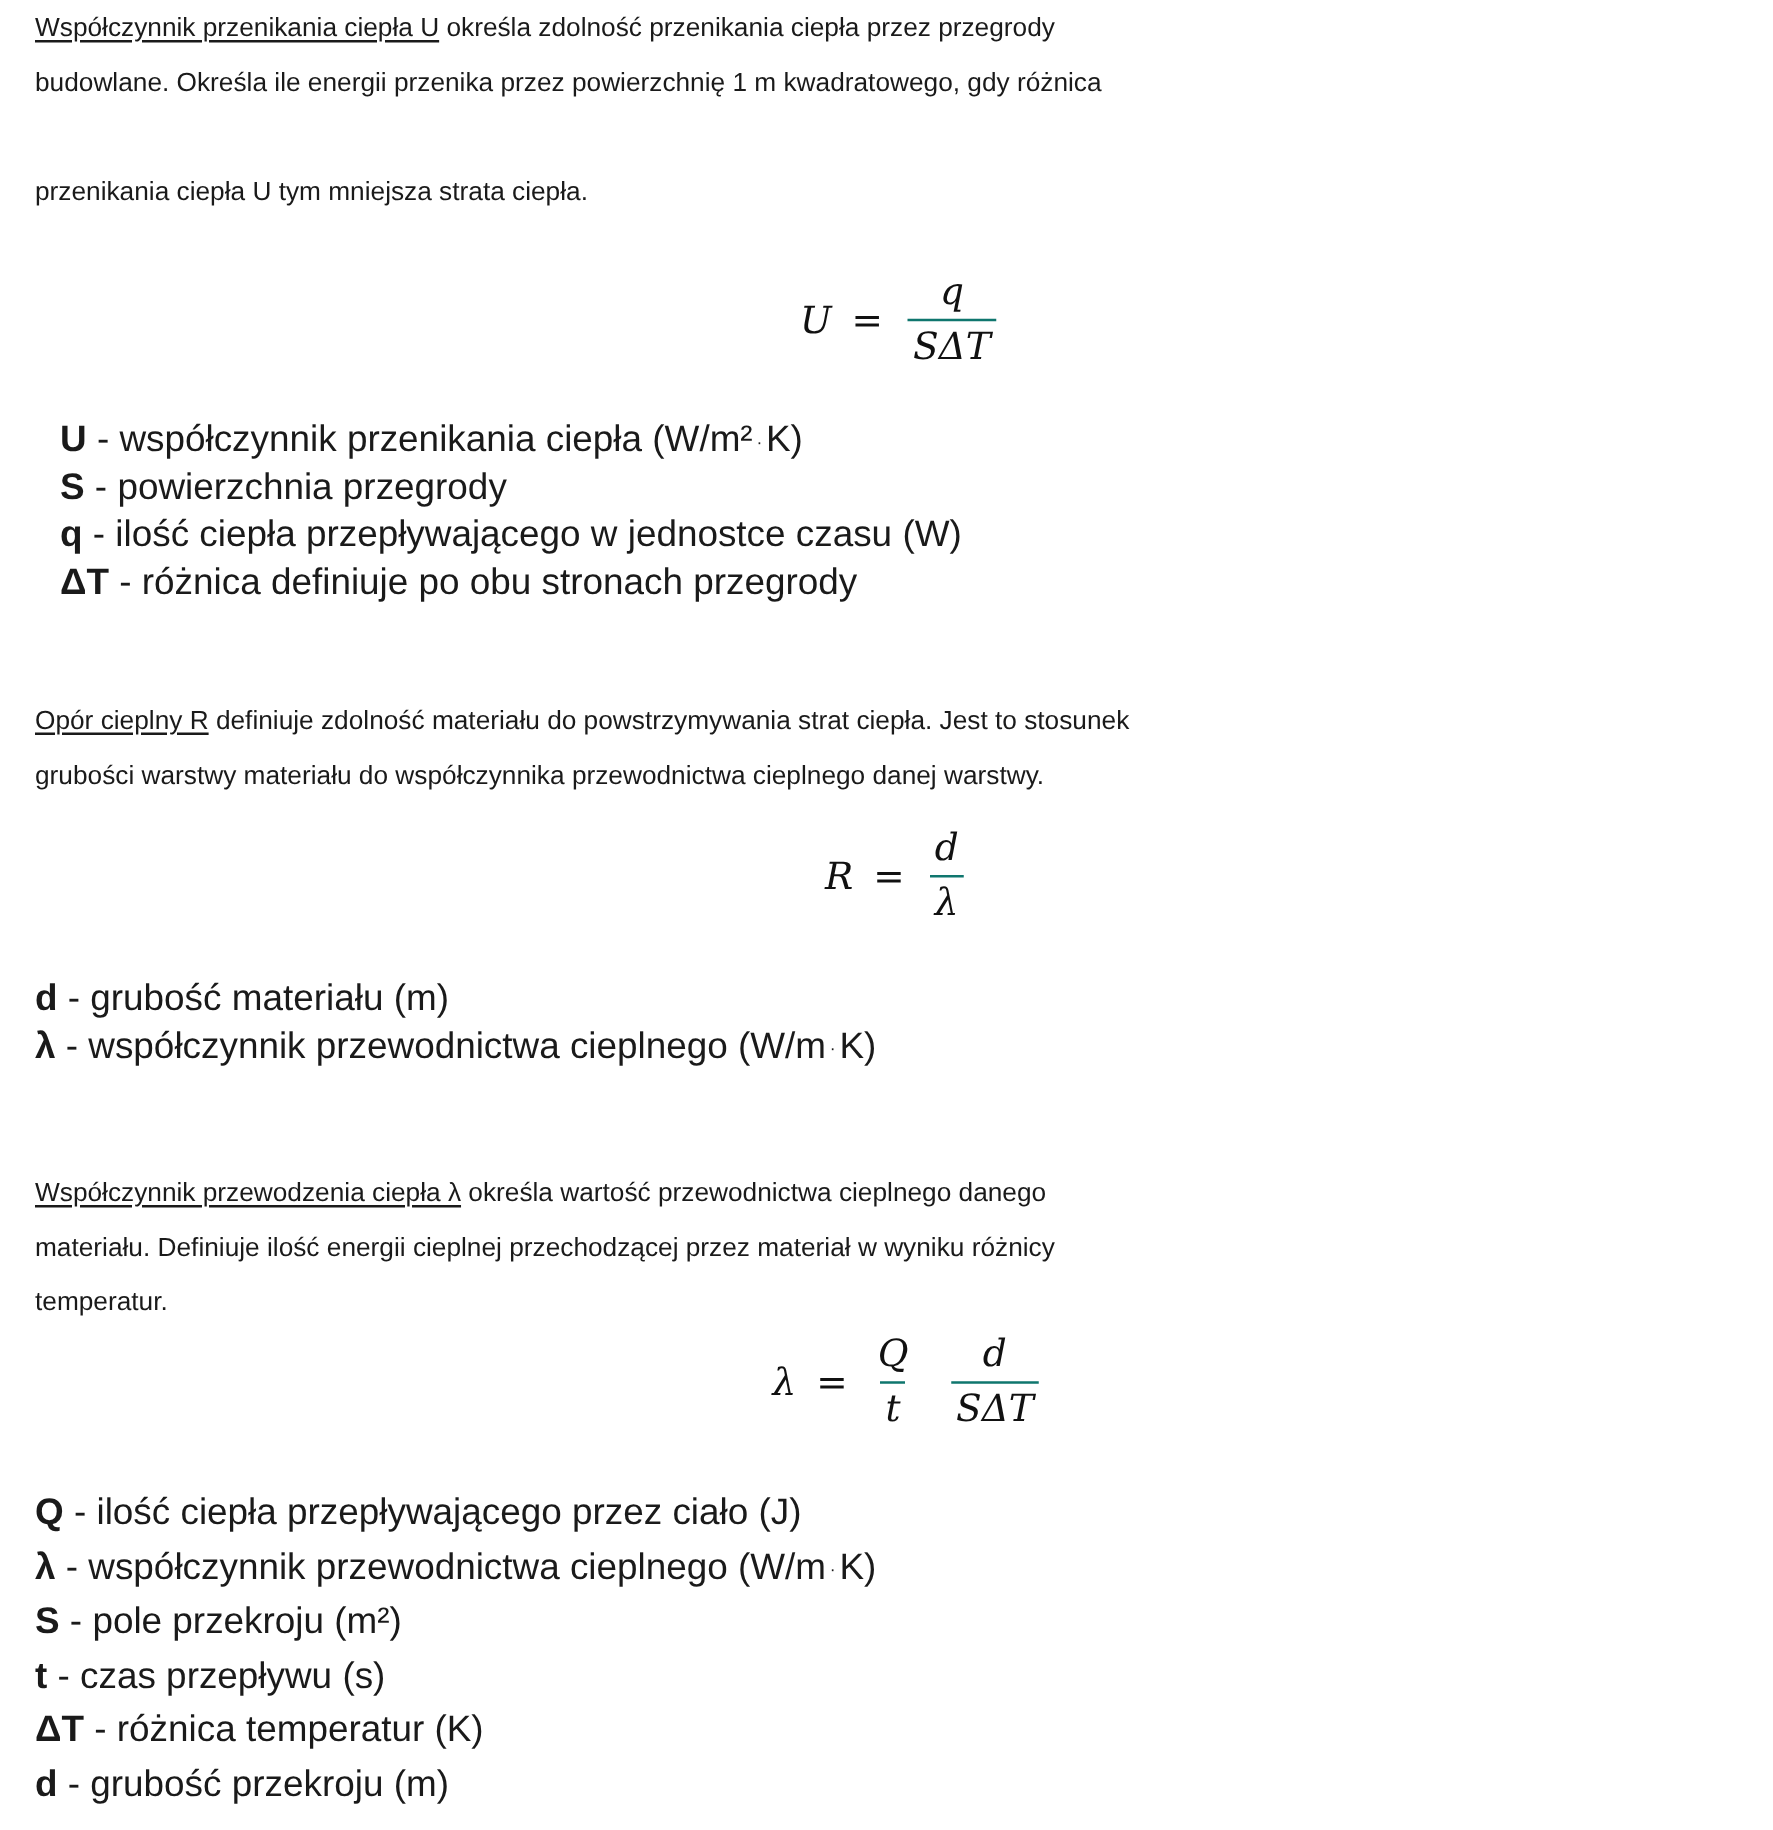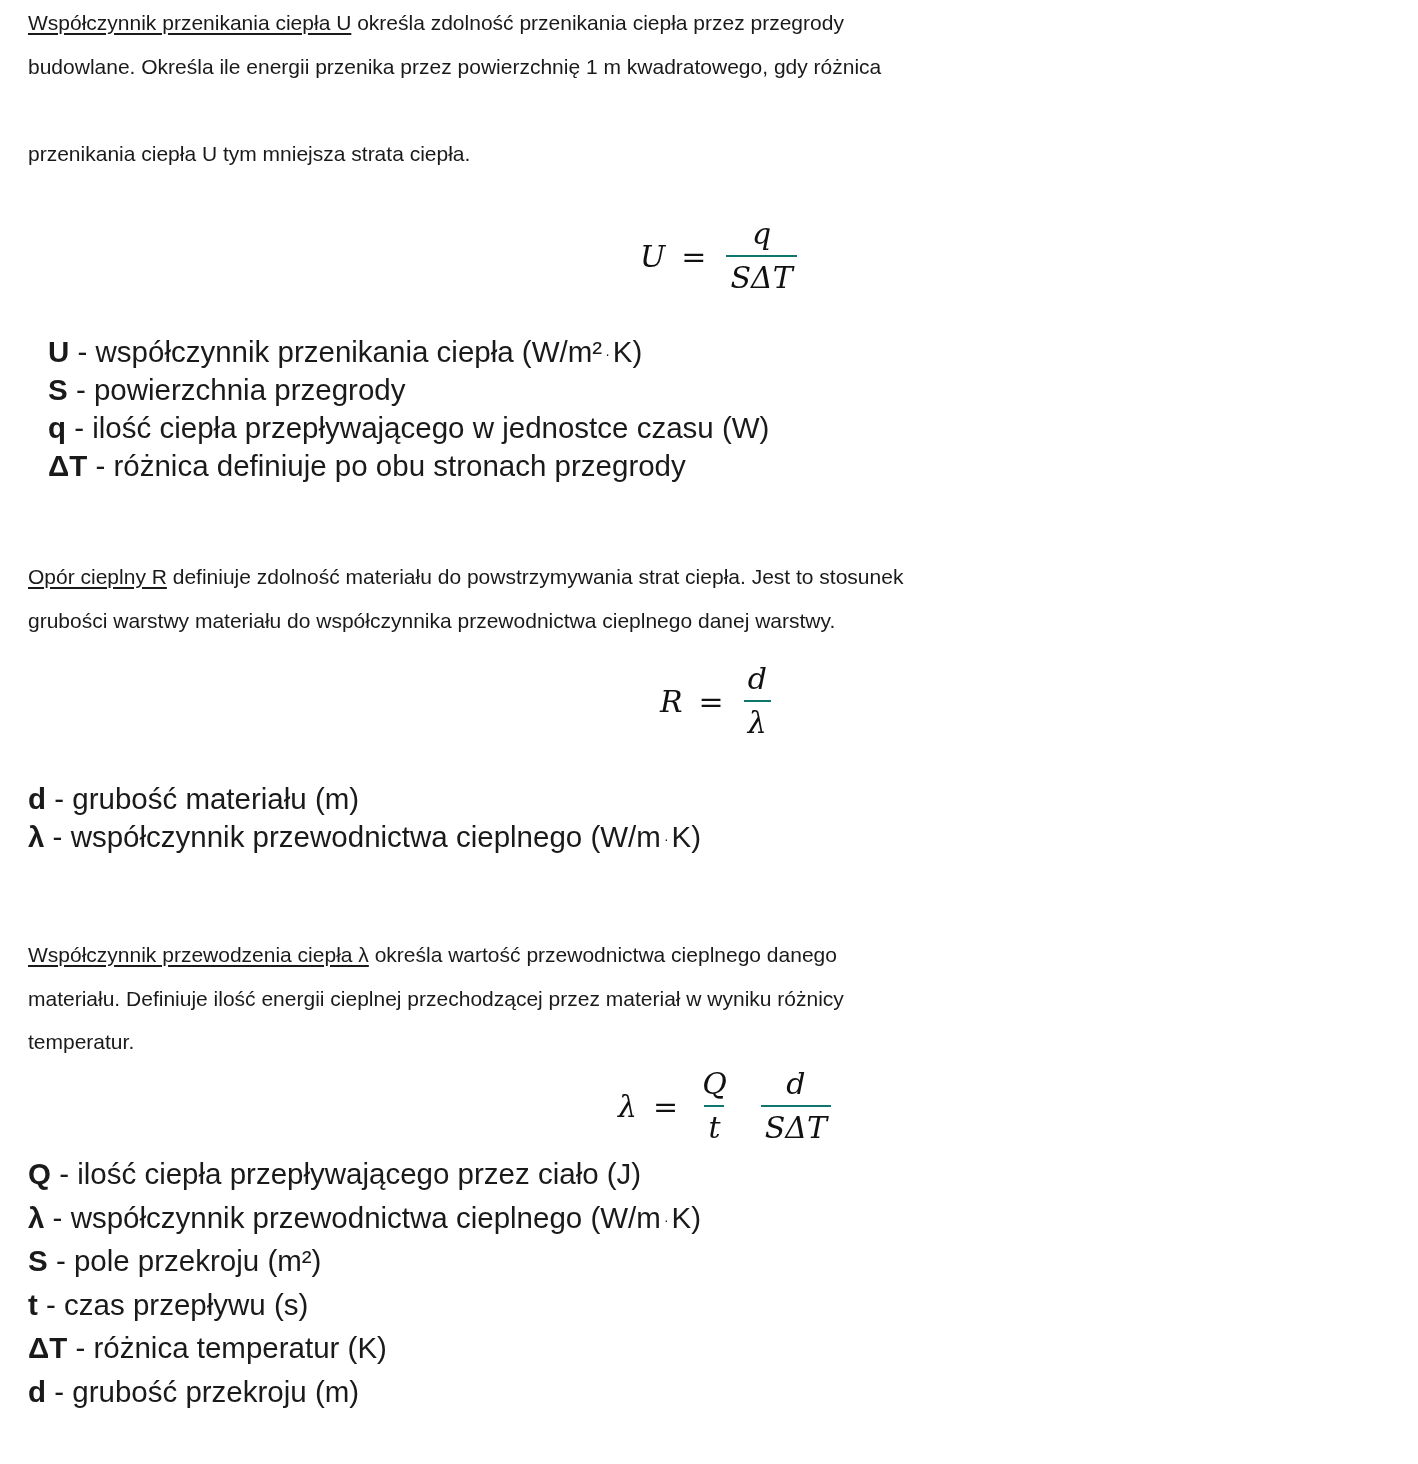--- a/index.html
+++ b/index.html
@@ -86,20 +86,20 @@
     <span class="num">Q</span>
     <span class="den">t</span>
   </span>
   <span class="gap"></span>
   <span class="frac">
     <span class="num">d</span>
     <span class="den">SΔT</span>
   </span>
 </div>
 
-<div class="defs wide" style="position:absolute; left:28px; top:1152px;">
+<div class="defs wide" style="position:absolute; left:28px; top:1188px;">
   <div class="row"><span class="sym">Q</span><span> - ilość ciepła przepływającego przez ciało (J)</span></div>
   <div class="row"><span class="sym">λ</span><span> - współczynnik przewodnictwa cieplnego (W/m</span><span class="dot">·</span><span>K)</span></div>
   <div class="row"><span class="sym">S</span><span> - pole przekroju (m²)</span></div>
   <div class="row"><span class="sym">t</span><span> - czas przepływu (s)</span></div>
   <div class="row"><span class="sym">ΔT</span><span> - różnica temperatur (K)</span></div>
   <div class="row"><span class="sym">d</span><span> - grubość przekroju (m)</span></div>
 </div>
 
 </body></html>

